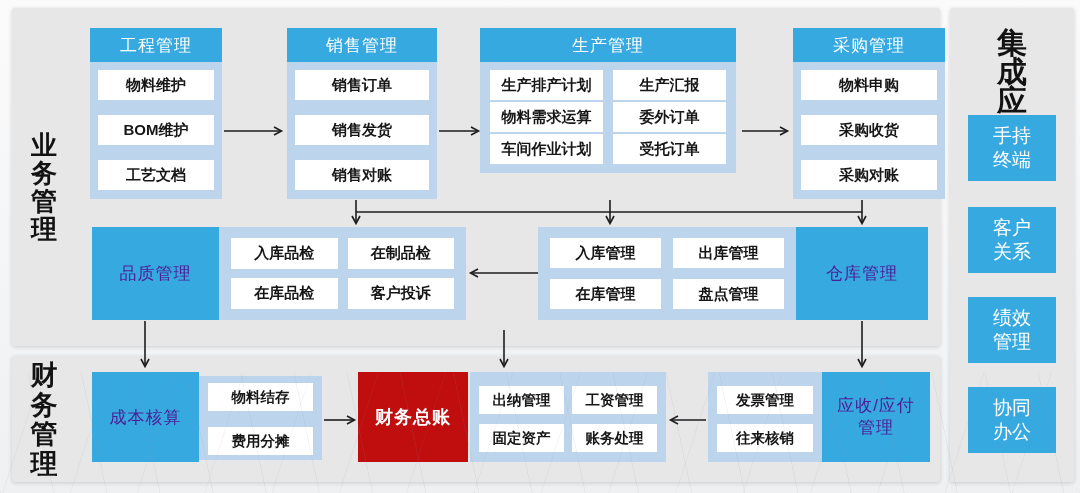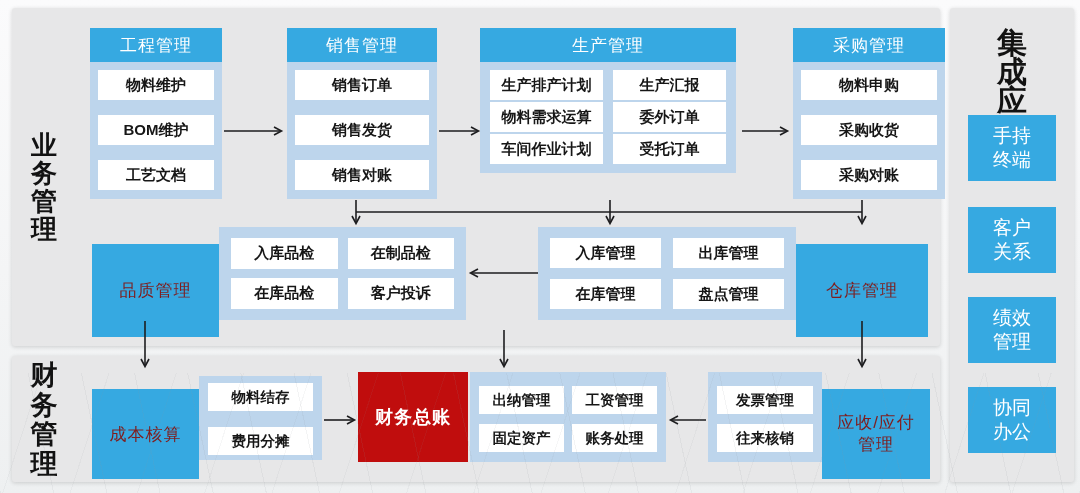--- a/index.html
+++ b/index.html
@@ -39,22 +39,22 @@
     height:34px;background:var(--blue);color:#fff;display:flex;
     align-items:center;justify-content:center;font-size:17px;font-weight:500;letter-spacing:1px;
   }
   .col-items{padding:8px 8px 9px;display:flex;flex-direction:column;gap:15px;}
   .col-items-grid{padding:8px 10px 9px;display:grid;grid-template-columns:1fr 1fr;gap:2px 10px;}
   .wbox{
     height:30px;background:#fff;display:flex;align-items:center;justify-content:center;
     font-size:15px;font-weight:600;color:var(--ink);white-space:nowrap;
   }
   .bluebox{
-    position:absolute;background:var(--blue);color:#7f1d1d;display:flex;
-    align-items:center;justify-content:center;font-size:17px;text-align:center;letter-spacing:1px;margin-top:17px;
+    position:absolute;background:var(--blue);color:#4c1d95;display:flex;
+    align-items:center;justify-content:center;font-size:17px;text-align:center;letter-spacing:1px;
   }
   .grid4{position:absolute;background:var(--lblue);display:grid;grid-template-columns:1fr 1fr;}
   .grid4 .wbox{height:auto;}
   .q-grid{left:219px;top:227px;width:247px;height:93px;padding:11px 12px;gap:9px 10px;box-sizing:border-box;}
   .w-grid{left:538px;top:227px;width:258px;height:93px;padding:11px 12px;gap:11px 12px;box-sizing:border-box;}
   .c-grid{left:470px;top:372px;width:196px;height:90px;padding:14px 9px 10px;gap:10px 8px;box-sizing:border-box;}
   .c-grid .wbox, .cost-ctr .wbox, .inv-col .wbox{font-size:14.5px;height:auto;}
   .cost-ctr{
     position:absolute;left:199px;top:376px;width:123px;height:84px;background:var(--lblue);
     display:flex;flex-direction:column;padding:7px 9px 5px;gap:16px;box-sizing:border-box;

